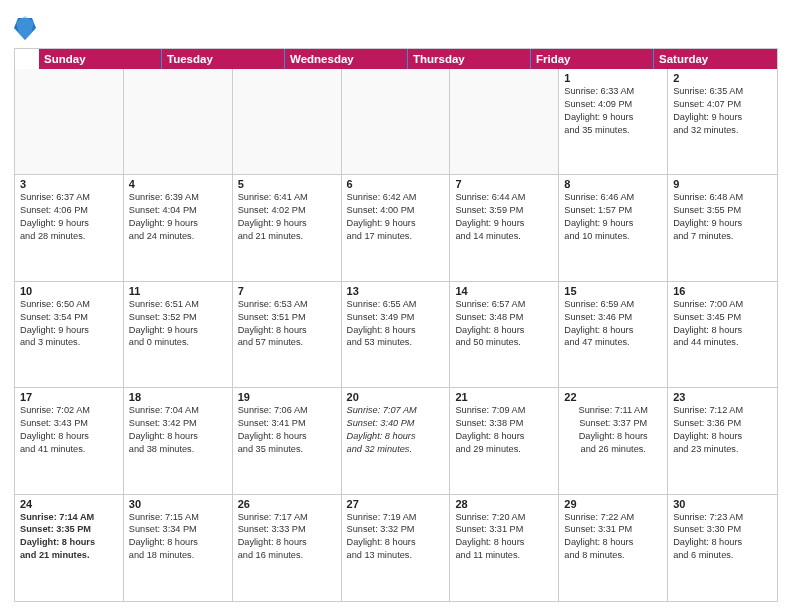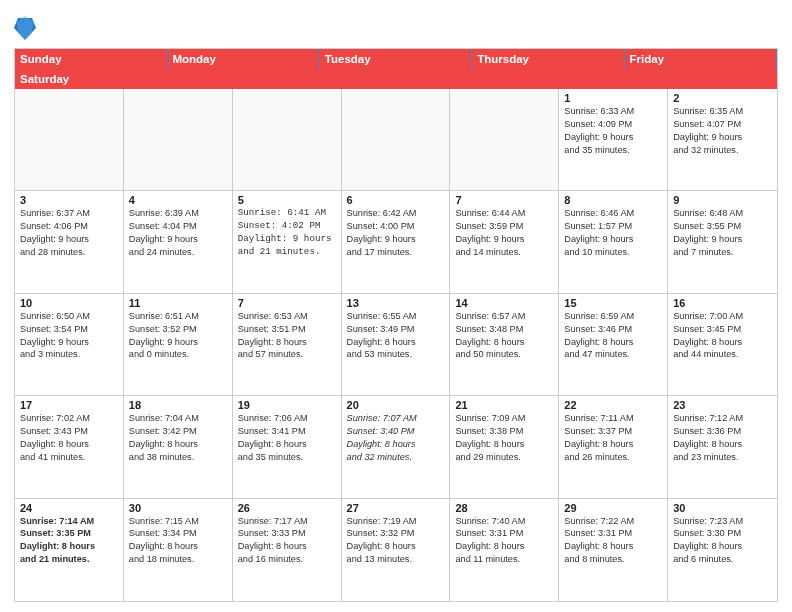--- a/index.html
+++ b/index.html
@@ -62,22 +62,23 @@
       color: #444;
     }
     .calendar {
       flex: 1;
       display: flex;
       flex-direction: column;
       border: 1px solid #ccc;
     }
     .cal-header {
       display: grid;
-      grid-template-columns: repeat(5, 1fr);
-      background: #ef4444;
+      grid-template-columns: repeat(6, 1fr);
+      background: #be185d;
+      margin-left: 24px;
     }
     .cal-header-cell {
       color: #fff;
       font-size: 11.5px;
       font-weight: bold;
       padding: 4px 5px;
       text-align: left;
       border-right: 1px solid #3a8ad4;
     }
     .cal-header-cell:last-child { border-right: none; }
@@ -133,22 +134,22 @@
     </div>
     <div class="title-block">
       <div class="month-title"></div>
       <div class="subtitle"></div>
     </div>
   </div>
 
   <div class="calendar">
     <div class="cal-header">
     <div class="cal-header-cell">Sunday</div>
-        <div class="cal-header-cell">Monday</div>
         <div class="cal-header-cell">Tuesday</div>
+        <div class="cal-header-cell">Wednesday</div>
         <div class="cal-header-cell">Thursday</div>
         <div class="cal-header-cell">Friday</div>
         <div class="cal-header-cell">Saturday</div>
       </div>
     <div class="cal-body">
     <div class="cal-row">
           <div class="cal-cell empty"></div>
           <div class="cal-cell empty"></div>
           <div class="cal-cell empty"></div>
           <div class="cal-cell empty"></div>
@@ -178,21 +179,21 @@
           </div>
           <div class="cal-cell">
             <span class="day-number">4</span>
             <div class="cell-text" style="white-space: pre-line;">Sunrise: 6:39 AM
 Sunset: 4:04 PM
 Daylight: 9 hours
 and 24 minutes.</div>
           </div>
           <div class="cal-cell">
             <span class="day-number">5</span>
-            <div class="cell-text" style="white-space: pre-line; font-family: Liberation Mono, monospace;">Sunrise: 6:41 AM
+            <div class="cell-text" style="white-space: pre-line;">Sunrise: 6:41 AM
 Sunset: 4:02 PM
 Daylight: 9 hours
 and 21 minutes.</div>
           </div>
           <div class="cal-cell">
             <span class="day-number">6</span>
             <div class="cell-text" style="white-space: pre-line;">Sunrise: 6:42 AM
 Sunset: 4:00 PM
 Daylight: 9 hours
 and 17 minutes.</div>
@@ -301,21 +302,21 @@
           </div>
           <div class="cal-cell">
             <span class="day-number">21</span>
             <div class="cell-text" style="white-space: pre-line;">Sunrise: 7:09 AM
 Sunset: 3:38 PM
 Daylight: 8 hours
 and 29 minutes.</div>
           </div>
           <div class="cal-cell">
             <span class="day-number">22</span>
-            <div class="cell-text" style="white-space: pre-line;">Sunrise: 7:11 AM
+            <div class="cell-text" style="white-space: pre-line; text-align: center;">Sunrise: 7:11 AM
 Sunset: 3:37 PM
 Daylight: 8 hours
 and 26 minutes.</div>
           </div>
           <div class="cal-cell">
             <span class="day-number">23</span>
             <div class="cell-text" style="white-space: pre-line;">Sunrise: 7:12 AM
 Sunset: 3:36 PM
 Daylight: 8 hours
 and 23 minutes.</div>
@@ -345,21 +346,21 @@
           </div>
           <div class="cal-cell">
             <span class="day-number">27</span>
             <div class="cell-text" style="white-space: pre-line;">Sunrise: 7:19 AM
 Sunset: 3:32 PM
 Daylight: 8 hours
 and 13 minutes.</div>
           </div>
           <div class="cal-cell">
             <span class="day-number">28</span>
-            <div class="cell-text" style="white-space: pre-line;">Sunrise: 7:40 AM
+            <div class="cell-text" style="white-space: pre-line;">Sunrise: 7:20 AM
 Sunset: 3:31 PM
 Daylight: 8 hours
 and 11 minutes.</div>
           </div>
           <div class="cal-cell">
             <span class="day-number">29</span>
             <div class="cell-text" style="white-space: pre-line;">Sunrise: 7:22 AM
 Sunset: 3:31 PM
 Daylight: 8 hours
 and 8 minutes.</div>

